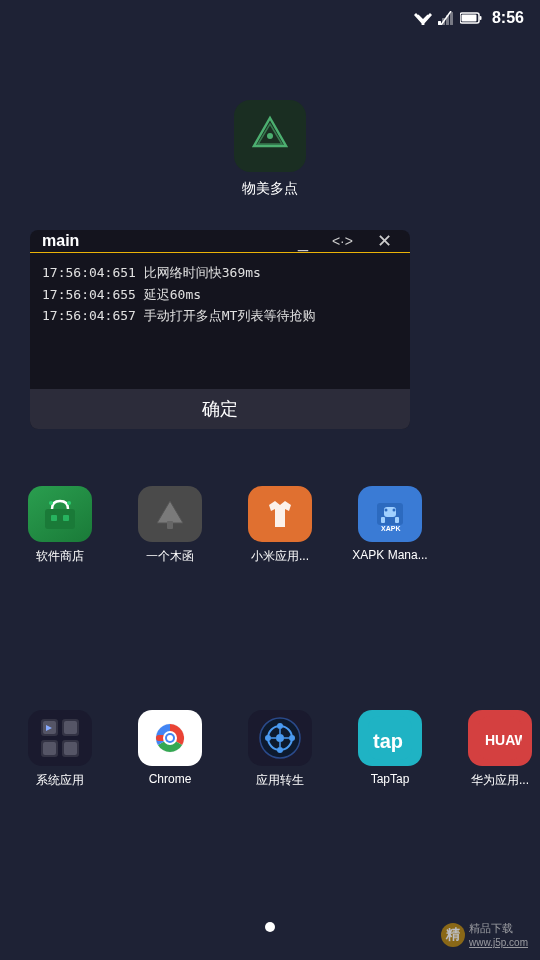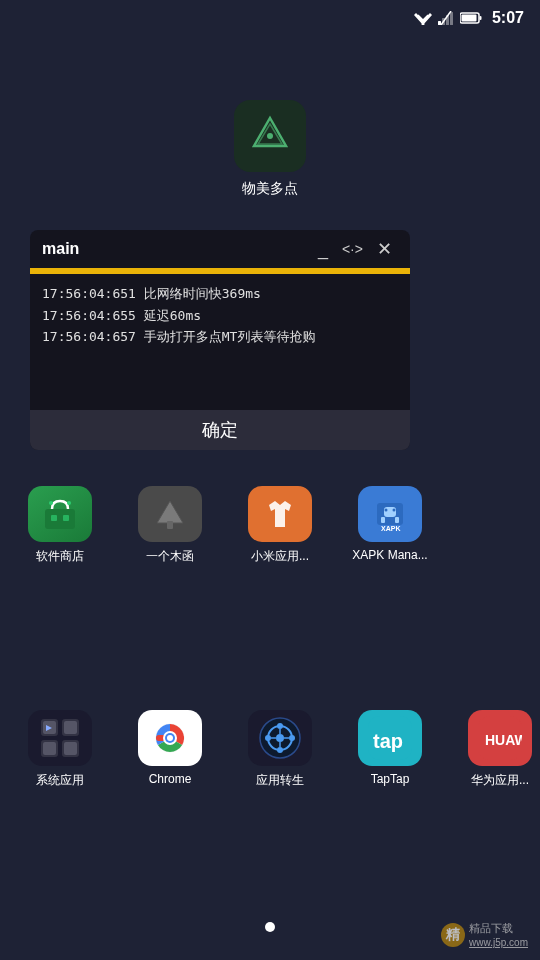--- a/index.html
+++ b/index.html
@@ -71,23 +71,23 @@
       left: 30px;
       width: 380px;
       background: rgba(20, 20, 30, 0.97);
       border-radius: 8px;
       overflow: hidden;
       z-index: 50;
     }
     .terminal-header {
       display: flex;
       align-items: center;
-      padding: 8px 12px;
-      gap: 2px;
-      border-bottom: 6px solid #eab308;
+      padding: 0 12px;
+      gap: 12px;
+      border-bottom: 1px solid #eab308;
     }
     .terminal-title {
       color: #fff;
       font-size: 16px;
       font-weight: bold;
       flex: 1;
     }
     .terminal-btn {
       color: #ccc;
       font-size: 18px;
@@ -229,21 +229,21 @@
       <rect x="8" y="4" width="3" height="10" rx="0.5" opacity="0.4"></rect>
       <rect x="12" y="1" width="3" height="13" rx="0.5" opacity="0.4"></rect>
       <line x1="13" y1="0" x2="3" y2="14" stroke="#fff" stroke-width="1.5"></line>
     </svg>
 
     <svg width="22" height="12" viewBox="0 0 22 12" fill="white">
       <rect x="0" y="1" width="19" height="10" rx="2" stroke="white" stroke-width="1.5" fill="none"></rect>
       <rect x="1.5" y="2.5" width="15" height="7" rx="1" fill="white"></rect>
       <rect x="19.5" y="4" width="2" height="4" rx="1" fill="white"></rect>
     </svg>
-    <span class="status-time">5:07</span>
+    <span class="status-time">8:56</span>
   </div>
 </div>
 
 <div class="top-app-area">
   <div class="app-icon-large">
     <svg viewBox="0 0 44 44" fill="none" xmlns="http://www.w3.org/2000/svg">
       <polygon points="22,4 38,32 6,32" fill="none" stroke="#4caf70" stroke-width="2.5"></polygon>
       <polygon points="22,10 34,30 10,30" fill="none" stroke="#4caf70" stroke-width="1.5" opacity="0.6"></polygon>
       <circle cx="22" cy="22" r="3" fill="#4caf70"></circle>
     </svg>

